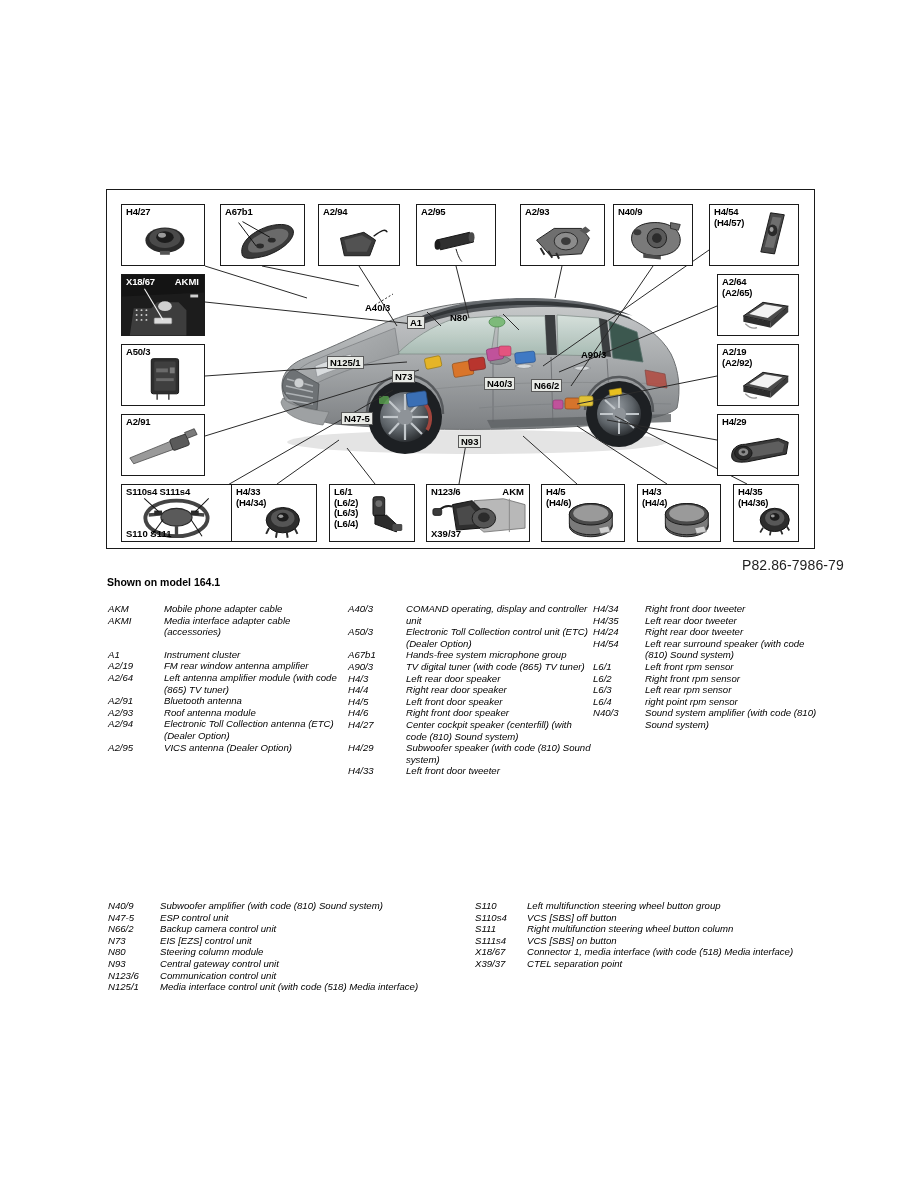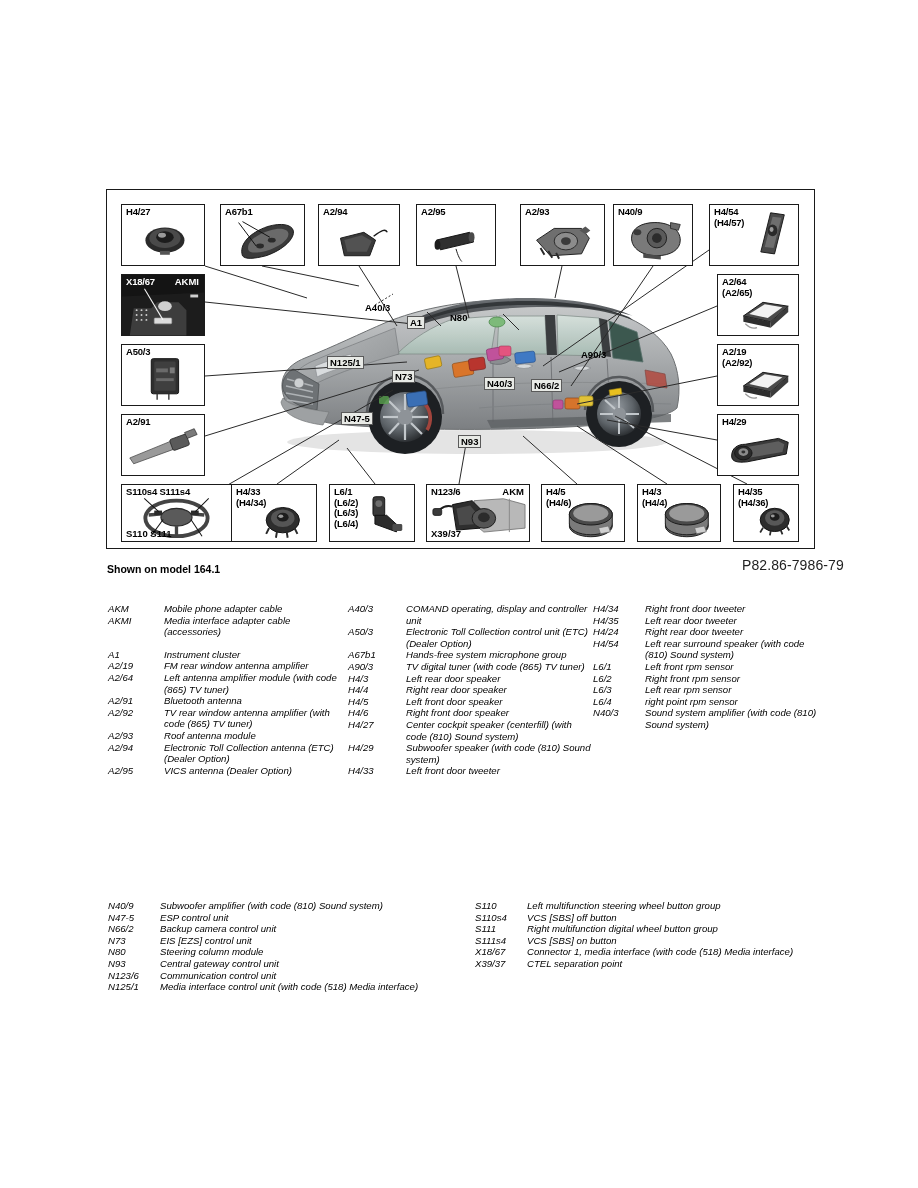--- a/index.html
+++ b/index.html
@@ -107,21 +107,21 @@
     top: 557px;
     font-size: 14px;
     letter-spacing: 0.1px;
     color: #222;
   }
 
   
   #shown-on-model {
     position: absolute;
     left: 107px;
-    top: 563px;
+    top: 576px;
     font-size: 10.5px;
     font-weight: bold;
   }
 
   
   .legend-col {
     position: absolute;
     font-style: italic;
     font-size: 9.6px;
     line-height: 11.6px;
@@ -640,24 +640,20 @@
     </div>
     <div class="legend-row">
       <div class="legend-key">A2/64</div>
       <div class="legend-desc">Left antenna amplifier module (with code (865) TV tuner)</div>
     </div>
     <div class="legend-row">
       <div class="legend-key">A2/91</div>
       <div class="legend-desc">Bluetooth antenna</div>
     </div>
     <div class="legend-row">
-      <div class="legend-key">A2/92</div>
-      <div class="legend-desc">TV rear window antenna amplifier (with code (865) TV tuner)</div>
-    </div>
-    <div class="legend-row">
       <div class="legend-key">A2/93</div>
       <div class="legend-desc">Roof antenna module</div>
     </div>
     <div class="legend-row">
       <div class="legend-key">A2/94</div>
       <div class="legend-desc">Electronic Toll Collection antenna (ETC) (Dealer Option)</div>
     </div>
     <div class="legend-row">
       <div class="legend-key">A2/95</div>
       <div class="legend-desc">VICS antenna (Dealer Option)</div>
@@ -785,21 +781,21 @@
     <div class="legend-row">
       <div class="legend-key">S110</div>
       <div class="legend-desc">Left multifunction steering wheel button group</div>
     </div>
     <div class="legend-row">
       <div class="legend-key">S110s4</div>
       <div class="legend-desc">VCS [SBS] off button</div>
     </div>
     <div class="legend-row">
       <div class="legend-key">S111</div>
-      <div class="legend-desc">Right multifunction digital wheel button group</div>
+      <div class="legend-desc">Right multifunction steering wheel button column</div>
     </div>
     <div class="legend-row">
       <div class="legend-key">S111s4</div>
       <div class="legend-desc">VCS [SBS] on button</div>
     </div>
     <div class="legend-row">
       <div class="legend-key">X18/67</div>
       <div class="legend-desc">Connector 1, media interface (with code (518) Media interface)</div>
     </div>
     <div class="legend-row">

